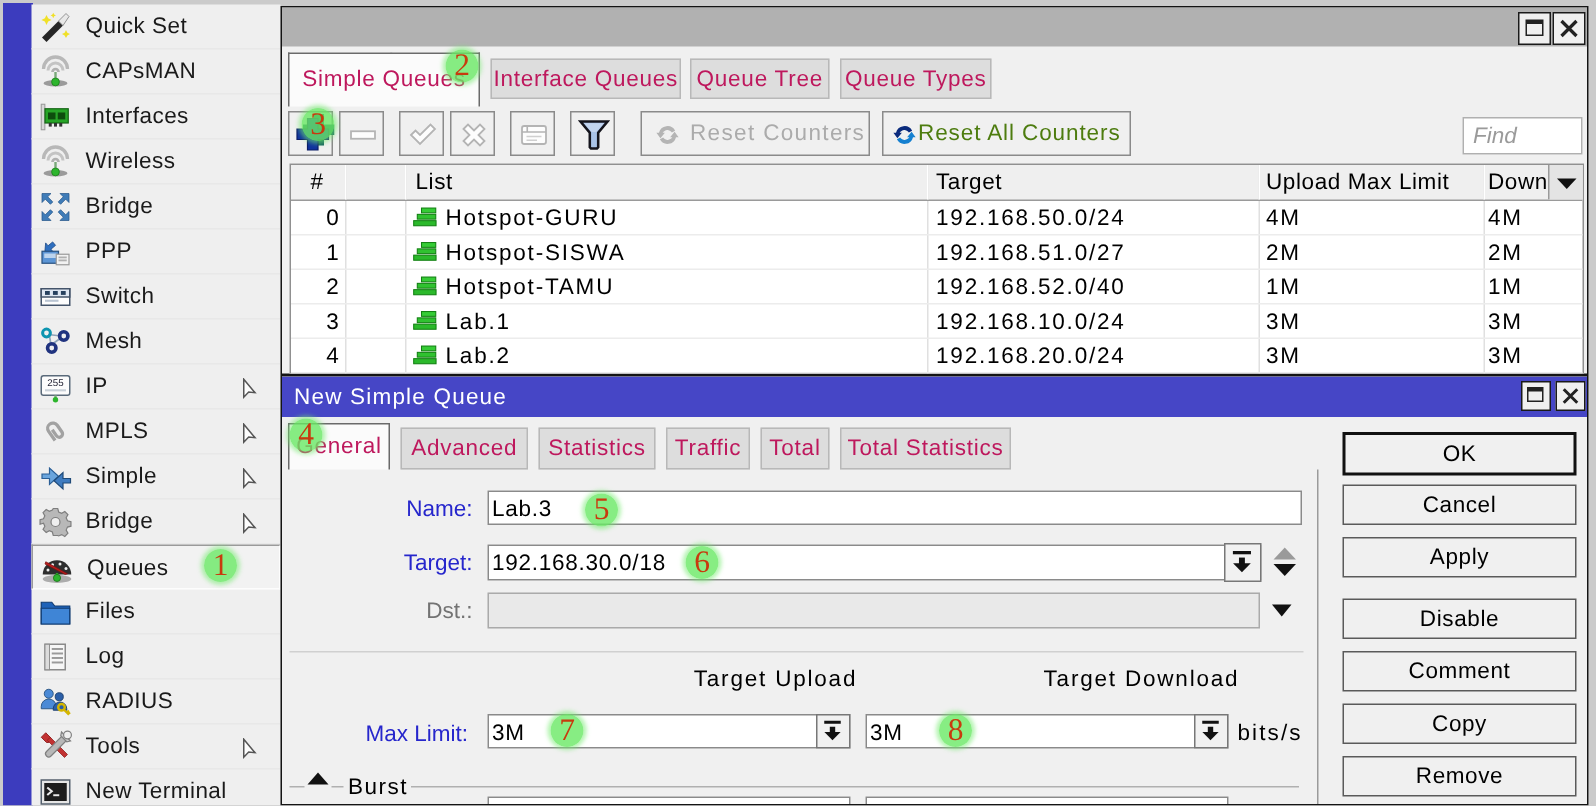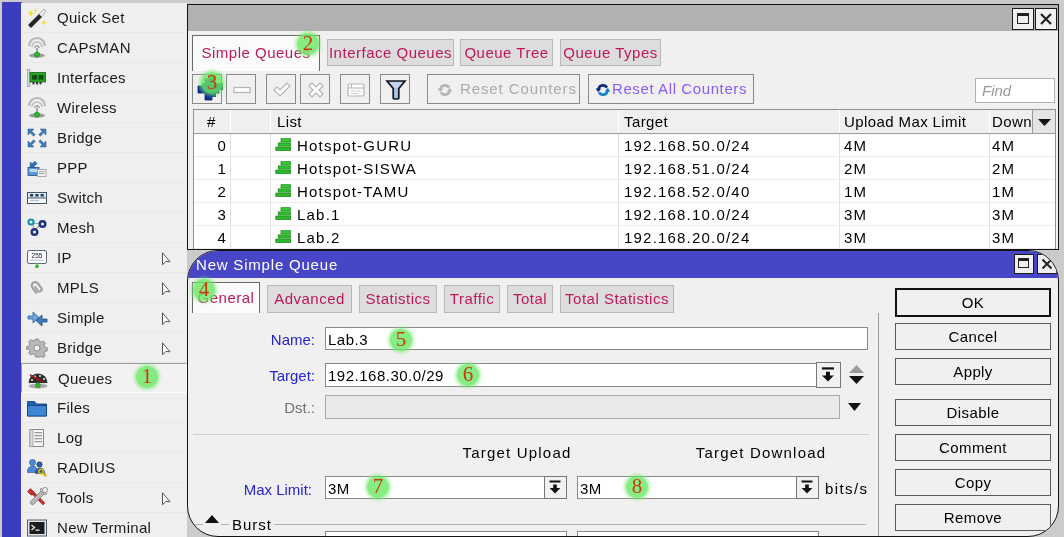--- a/index.html
+++ b/index.html
@@ -22,21 +22,21 @@
   #qlwin { left:187px; top:4px; width:872px; height:246px; }
   #qlwin .tbar { height:26px; background:#b1b1b1; }
   #qlwin .tbar .t { position:absolute; left:8px; top:0; line-height:26px; color:#404040; font-size:15px; letter-spacing:0.8px;margin-top:24px; }
   #tbl { position:absolute; left:5px; top:104px; width:863px; height:141px; background:#fff; border:1px solid #909090; }
   #thead { position:absolute; left:0; top:0; width:861px; height:24px; background:#efefef; border-bottom:1px solid #9a9a9a; }
   .hsep { position:absolute; top:0; width:1px; height:23px; background:#c2c2c2; border-right:1px solid #fff; }
   .bsep { position:absolute; top:24px; width:1px; height:115px; background:#e0e0e0; }
   .htxt { position:absolute; top:0; line-height:23px; font-size:15px; letter-spacing:0.4px; color:#000; }
   .trow { position:absolute; left:0; width:861px; height:23px; border-bottom:1px solid #ececec; }
   .trow div { position:absolute; top:0; line-height:23px; font-size:15px; letter-spacing:1.2px; color:#000; white-space:nowrap; }
-  #dlg { left:187px; top:250px; width:872px; height:287px;border-radius:31px; }
+  #dlg { left:187px; top:250px; width:872px; height:287px; }
   #dlg .tbar { height:27px; background:#4646c6; }
   #dlg .tbar .t { position:absolute; left:8px; top:0; line-height:27px; color:#fff; font-size:15px; letter-spacing:0.8px; }
   .lbl { position:absolute; font-size:15px; color:#2626cc; text-align:right; white-space:nowrap; }
   .fld { position:absolute; background:#fff; border:1px solid #8a8a8a; font-size:15px; letter-spacing:0.5px; color:#000; line-height:23px; padding-left:2px; white-space:nowrap; }
   .btn { position:absolute; left:707px; width:156px; height:27px; background:#f0f0f0; border:1px solid #5a5a5a; text-align:center; font-size:15px; letter-spacing:0.4px; line-height:25px; color:#000; }
   .ann { position:absolute; width:22px; height:22px; border-radius:50%; background:rgba(105,233,100,0.8); box-shadow:0 0 3px 2px rgba(115,235,110,0.55); color:#c83a0e; font-family:"Liberation Serif", serif; font-size:21px; text-align:center; line-height:21px; }
 </style>
 </head>
 <body>
 <div id="strip"></div>
@@ -289,21 +289,21 @@
 <path d="M8.5 7.2 H21.5 L16.5 13 H13.5 Z" fill="#c3d5ef"></path>
 </svg>
     </div>
 <div class="tbtn2" style="left:239px;top:69px;width:153px;height:30px;color:#ababab;font-size:15px;letter-spacing:0.9px;line-height:28px">
       <svg width="16" height="16" viewBox="0 0 22 22" style="position:absolute;left:9px;top:7px">
 <path d="M18 7 A8 8 0 0 0 3.2 9 L0.8 9 L4.5 14 L8.6 9 L6.6 9 A5 5 0 0 1 15 8.6 Z" fill="#b4b4b4"></path>
 <path d="M4 15 A8 8 0 0 0 18.8 13 L21.2 13 L17.5 8 L13.4 13 L15.4 13 A5 5 0 0 1 7 13.4 Z" fill="#b4b4b4"></path>
 </svg>
       <span style="position:absolute;left:32px;white-space:nowrap">Reset Counters</span>
     </div>
-<div class="tbtn2" style="left:400px;top:69px;width:166px;height:30px;color:#8b5cf6;font-size:15px;letter-spacing:0.6px;line-height:28px">
+<div class="tbtn2" style="left:400px;top:69px;width:166px;height:30px;color:#4d7c0f;font-size:15px;letter-spacing:0.6px;line-height:28px">
       <svg width="16" height="16" viewBox="0 0 22 22" style="position:absolute;left:6px;top:7px">
 <path d="M18 7 A8 8 0 0 0 3.2 9 L0.8 9 L4.5 14 L8.6 9 L6.6 9 A5 5 0 0 1 15 8.6 Z" fill="#0a2a7c"></path>
 <path d="M4 15 A8 8 0 0 0 18.8 13 L21.2 13 L17.5 8 L13.4 13 L15.4 13 A5 5 0 0 1 7 13.4 Z" fill="#1580d0"></path>
 </svg>
       <span style="position:absolute;left:23px;white-space:nowrap">Reset All Counters</span>
     </div>
 <div style="position:absolute;left:787px;top:73px;width:80px;height:25px;background:#fff;border:1px solid #b0b0b0;color:#9a9a9a;font-style:italic;font-size:15px;line-height:23px;padding-left:6px">Find</div>
 <div id="tbl">
 <div id="thead">
 <div class="hsep" style="left:36px"></div>
@@ -338,21 +338,21 @@
         <div style="left:798px">4M</div>
       </div>
 <div class="trow" style="top:47px">
         <div style="left:0;width:33px;text-align:right">1</div>
         <svg width="17" height="15" viewBox="0 0 17 15" style="position:absolute;left:81px;top:4px">
 <rect x="6" y="0.7" width="9.5" height="3.2" fill="#35cc35" stroke="#128012" stroke-width="0.7"></rect>
 <rect x="3.2" y="4.9" width="12.3" height="3.2" fill="#30c230" stroke="#128012" stroke-width="0.7"></rect>
 <rect x="0.8" y="9.1" width="14.9" height="3.4" fill="#2bb92b" stroke="#128012" stroke-width="0.7"></rect>
 </svg>
         <div style="left:103px">Hotspot-SISWA</div>
-        <div style="left:430px">192.168.51.0/24</div>
+        <div style="left:430px">192.168.51.0/27</div>
         <div style="left:650px">2M</div>
         <div style="left:798px">2M</div>
       </div>
 <div class="trow" style="top:70px">
         <div style="left:0;width:33px;text-align:right">2</div>
         <svg width="17" height="15" viewBox="0 0 17 15" style="position:absolute;left:81px;top:4px">
 <rect x="6" y="0.7" width="9.5" height="3.2" fill="#35cc35" stroke="#128012" stroke-width="0.7"></rect>
 <rect x="3.2" y="4.9" width="12.3" height="3.2" fill="#30c230" stroke="#128012" stroke-width="0.7"></rect>
 <rect x="0.8" y="9.1" width="14.9" height="3.4" fill="#2bb92b" stroke="#128012" stroke-width="0.7"></rect>
 </svg>
@@ -401,21 +401,21 @@
     </div>
 <div class="tab on" style="left:4px;top:31px;width:68px;height:31px;line-height:30px">General</div>
 <div class="tab off" style="left:79px;top:34px;width:85px;height:28px;line-height:26px">Advanced</div>
 <div class="tab off" style="left:171px;top:34px;width:78px;height:28px;line-height:26px">Statistics</div>
 <div class="tab off" style="left:256px;top:34px;width:56px;height:28px;line-height:26px">Traffic</div>
 <div class="tab off" style="left:319px;top:34px;width:46px;height:28px;line-height:26px">Total</div>
 <div class="tab off" style="left:372px;top:34px;width:114px;height:28px;line-height:26px">Total Statistics</div>
 <div class="lbl" style="left:27px;top:80px;width:100px">Name:</div>
 <div class="fld" style="left:137px;top:76px;width:543px;height:23px">Lab.3</div>
 <div class="lbl" style="left:27px;top:116px;width:100px">Target:</div>
-<div class="fld" style="left:137px;top:112px;width:516px;height:24px">192.168.30.0/29</div>
+<div class="fld" style="left:137px;top:112px;width:516px;height:24px">192.168.30.0/18</div>
 <div style="position:absolute;left:628px;top:111px;width:25px;height:26px;background:#f1f1f1;border:1px solid #777"><svg width="23" height="24" viewBox="0 0 21 20" preserveAspectRatio="xMidYMid meet">
         <rect x="4.5" y="3" width="11" height="2" fill="#111"></rect>
         <rect x="8.2" y="7" width="3.6" height="4.5" fill="#111"></rect>
         <path d="M4.6 10.5 h10.8 L10 16 Z" fill="#111"></path>
       </svg></div>
 <svg width="17" height="22" viewBox="0 0 17 22" style="position:absolute;left:660px;top:113px">
       <path d="M8.5 1 L16 9 H1 Z" fill="#9a9a9a"></path>
       <path d="M1 12 H16 L8.5 20 Z" fill="#111"></path>
     </svg>
 <div class="lbl" style="left:27px;top:148px;width:100px;color:#737373">Dst.:</div>

